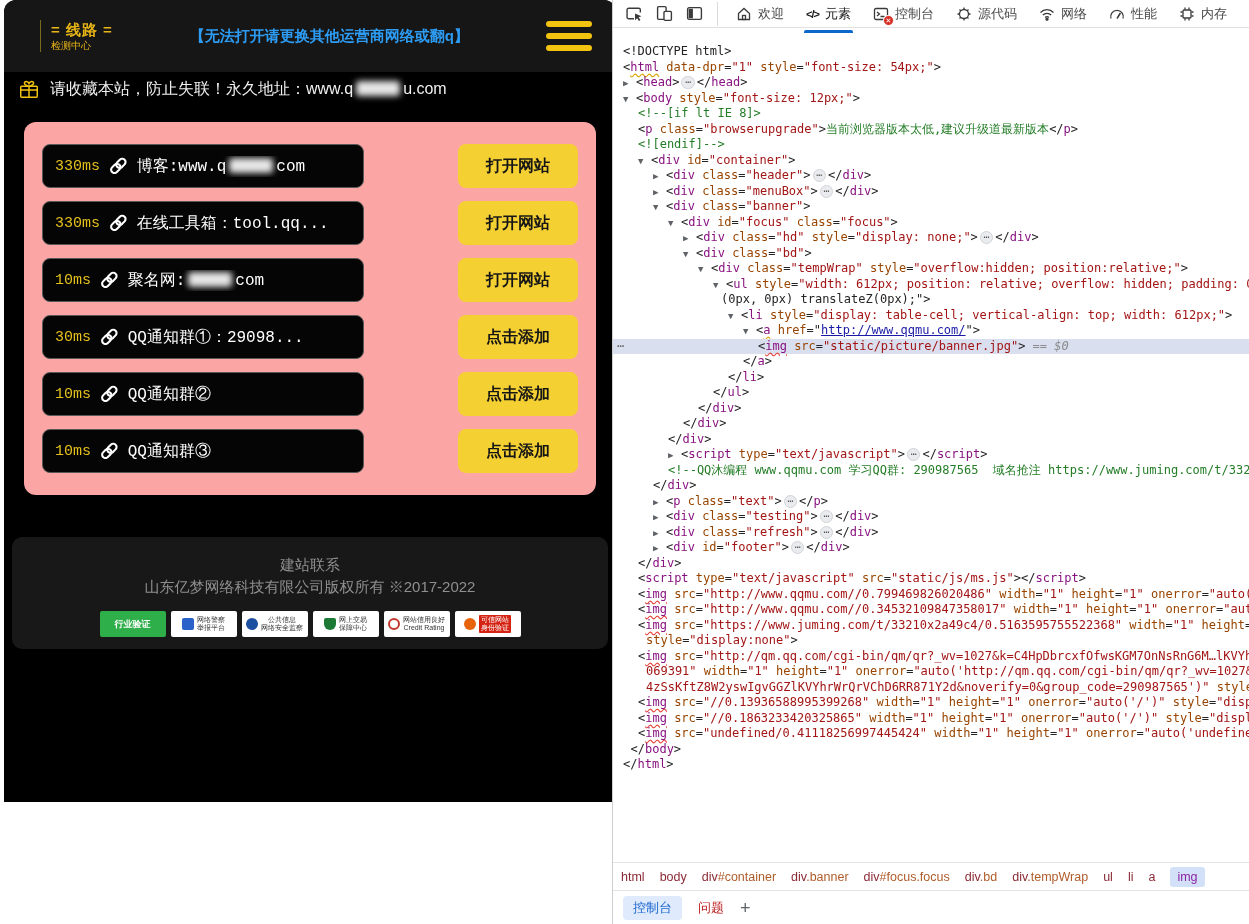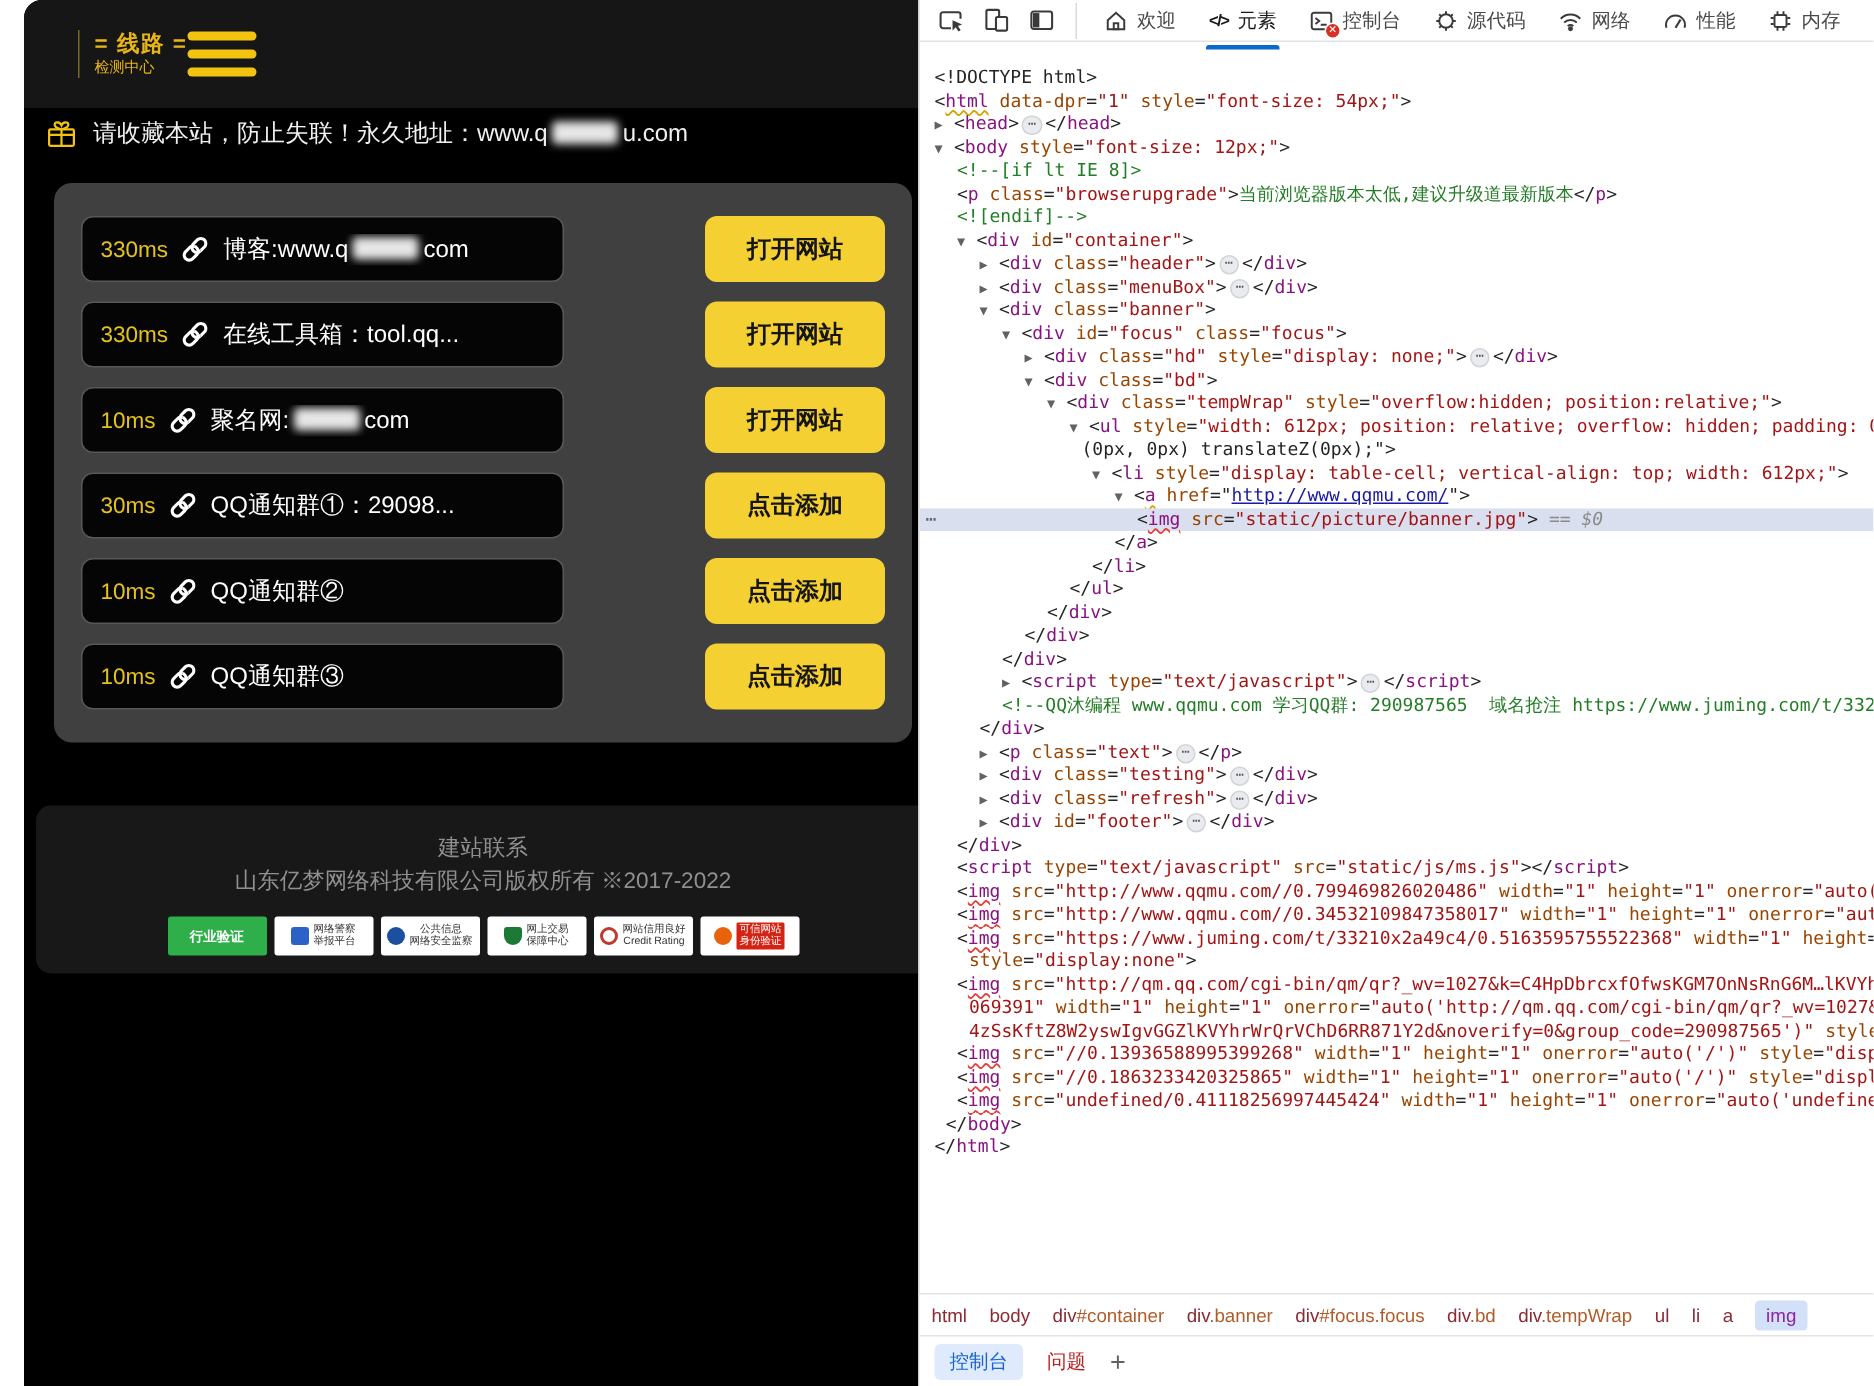--- a/index.html
+++ b/index.html
@@ -1,20 +1,20 @@
 <!DOCTYPE html>
 <html><head>
 <meta charset="utf-8">
 <style>
   html,body{margin:0;padding:0;background:#fff;width:1249px;height:924px;overflow:hidden;
     font-family:"Liberation Sans",sans-serif;}
   *{box-sizing:border-box;}
 
   
-  #page{position:absolute;left:16px;top:0;width:612px;height:924px;background:#000;
+  #page{position:absolute;left:4px;top:0;width:612px;height:802px;background:#000;
     border-radius:12px 12px 0 0;overflow:hidden;}
   .hdr{height:72px;background:#161616;display:flex;align-items:center;padding:0 14px;}
   .logo{margin-left:22px;border-left:1px solid #7a6a1c;padding-left:10px;color:#e8b517;line-height:1.3;}
   .logo .l1{font-size:15px;font-weight:bold;letter-spacing:1px;}
   .logo .l2{font-size:10px;}
   .hnotice{flex:1;text-align:center;color:#2d9cf4;font-size:15px;font-weight:bold;}
   .burger{width:46px;margin-right:10px;cursor:pointer;}
   .burger i{display:block;height:6px;background:#f2c40f;border-radius:3px;margin:6px 0;}
 
   .banner{position:relative;height:258px;background:#5a10dd;cursor:pointer;}
@@ -30,22 +30,22 @@
   .btag{position:absolute;left:50%;transform:translateX(-50%);bottom:30px;width:236px;height:42px;
     background:linear-gradient(90deg,#39a7e8,#8a35d8);color:#fff;font-size:26px;letter-spacing:3px;
     text-align:center;line-height:42px;font-family:"DejaVu Serif",serif;}
   .hand{position:absolute;left:-10px;bottom:10px;}
   .cyansliver{position:absolute;left:0;bottom:34px;width:9px;height:48px;background:#19c0d8;transform:skewY(-18deg);}
 
   .savebar{height:34px;display:flex;align-items:center;padding:0 14px;color:#f0f0f0;font-size:16px;gap:10px;}
   .redact{display:inline-block;width:44px;height:15px;background:#e6e6e6;border-radius:3px;
     filter:blur(3px);vertical-align:-2px;margin:0 3px;}
 
-  .panel{margin:16px 20px 0;background:#404040;border-radius:12px;padding:22px 18px;
-    display:flex;flex-direction:column;gap:13px;}
+  .panel{margin:16px 20px 0;background:#fca5a5;border-radius:12px;padding:22px 18px;
+    display:flex;flex-direction:column;gap:13px;font-family:Liberation Mono, monospace;}
   .lrow{display:flex;align-items:center;justify-content:space-between;}
   .lbox{width:322px;height:44px;border:1px solid #585858;border-radius:8px;display:flex;align-items:center;
     padding:0 12px;gap:9px;background:#050505;overflow:hidden;}
   .speed{color:#e5c11c;font-size:15px;flex:none;}
   .linkico{filter:grayscale(1) brightness(1.9);font-size:15px;flex:none;}
   .llabel{color:#fff;font-size:16px;white-space:nowrap;overflow:hidden;}
   .lbtn{width:120px;height:44px;background:#f5d033;color:#151515;border:none;border-radius:8px;
     font-size:16px;font-weight:bold;cursor:pointer;font-family:inherit;text-align:center;}
 
   .pfoot{margin:42px 8px 0;background:#181818;border-radius:10px;text-align:center;color:#8f8f8f;
@@ -113,20 +113,21 @@
 </style>
 </head>
 <body>
 
 <div id="page">
   <div class="hdr">
     <div class="logo">
       <div class="l1">= 线路 =</div>
       <div class="l2">检测中心</div>
     </div>
+    <div class="hnotice">【无法打开请更换其他运营商网络或翻q】</div>
     <div class="burger">
         <i></i>
         <i></i>
         <i></i>
       </div>
   </div>
 
 
   <div class="savebar">
     <svg width="22" height="22" viewBox="0 0 24 24" fill="none" stroke="#f2c40f" stroke-width="1.6">

